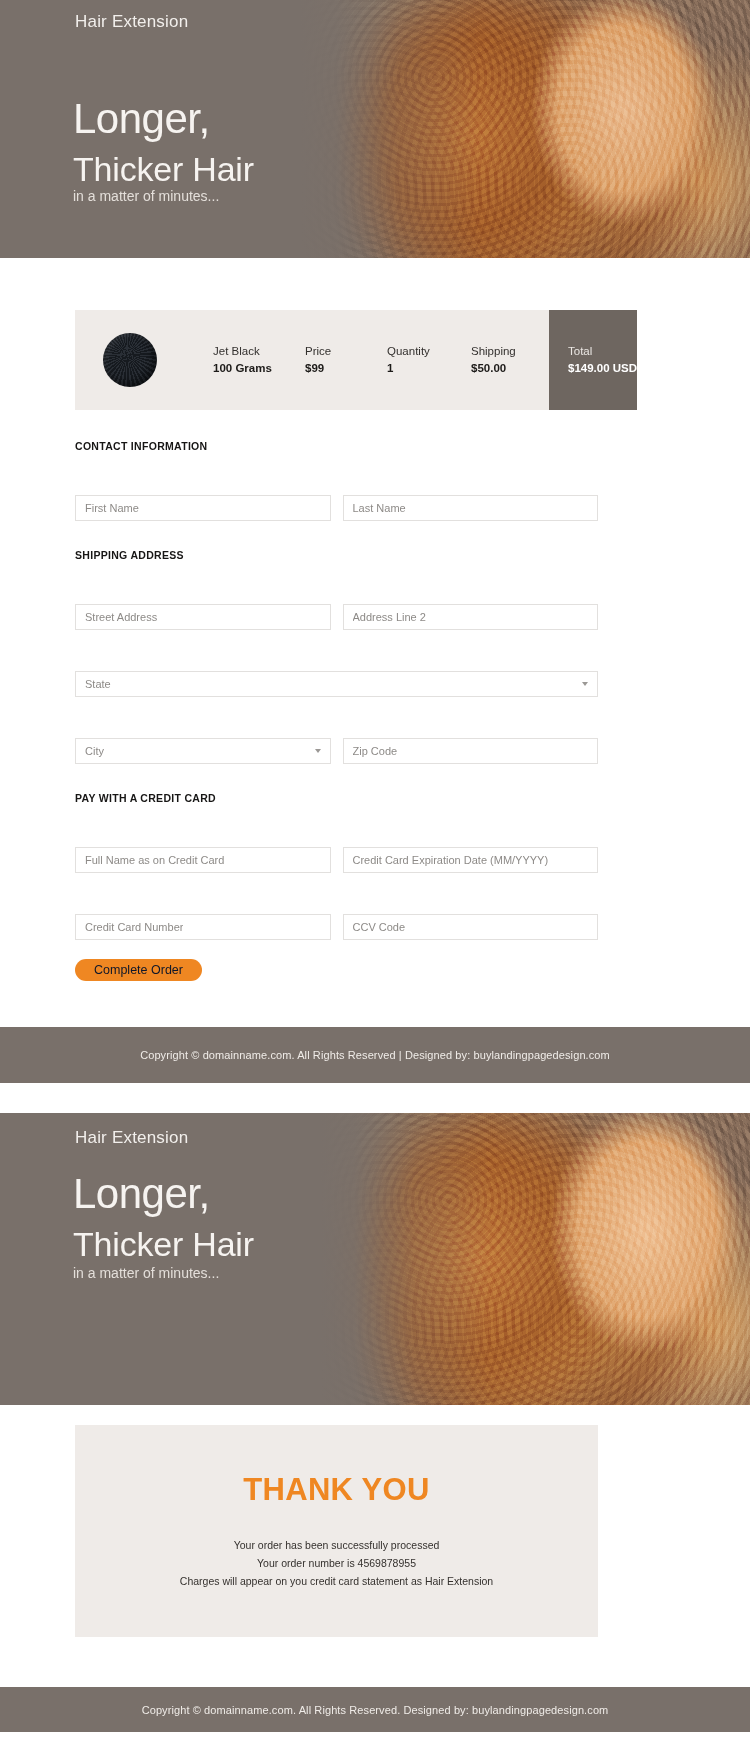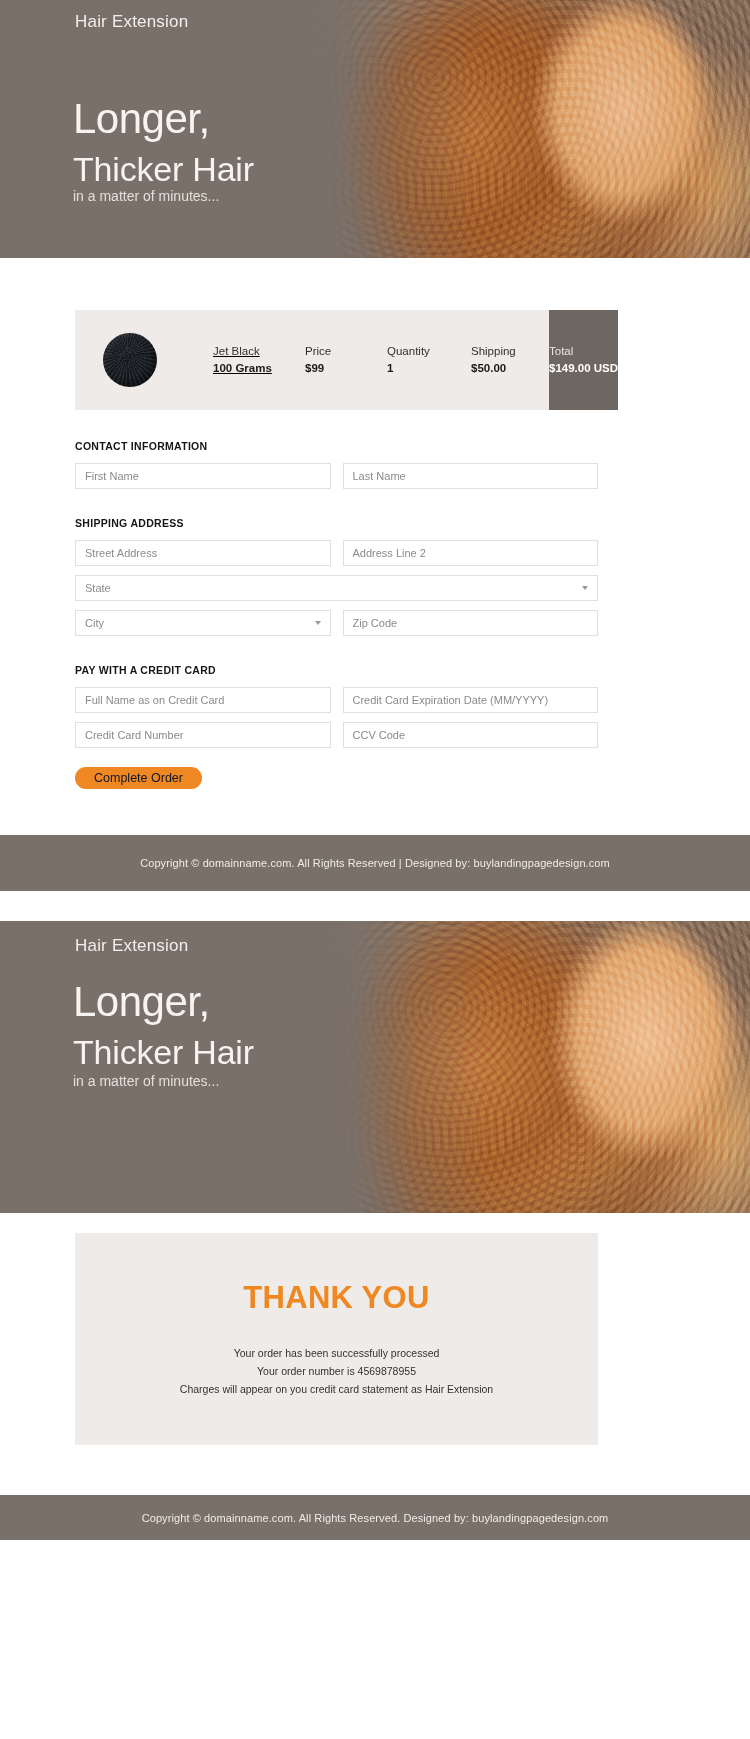--- a/index.html
+++ b/index.html
@@ -145,31 +145,32 @@
     line-height: 1.45;
     white-space: nowrap;
   }
   .sum-col .val {
     font-size: 11.5px;
     color: #1d1b19;
     font-weight: 700;
     line-height: 1.45;
     white-space: nowrap;
   }
-  .col-name   { margin-left: 56px; width: 92px; text-decoration: underline; }
+  .col-name   { margin-left: 56px; width: 92px; }
   .col-price  { width: 82px; }
   .col-qty    { width: 84px; }
   .col-ship   { width: 78px; }
 
   .summary-total {
     width: 103px;
     background: #6e6660;
     display: flex;
     flex-direction: column;
     justify-content: center;
+    padding-left: 19px;
   }
   .summary-total .lbl {
     font-size: 11.5px; color: #eae6e2; line-height: 1.45; white-space: nowrap;
   }
   .summary-total .val {
     font-size: 11.5px; color: #ffffff; font-weight: 700; line-height: 1.45; white-space: nowrap;
   }
 
   
   .form { margin: 0 0 0 75px; width: 523px; }
@@ -185,20 +186,21 @@
   .row { display: flex; gap: 12px; margin-bottom: 9px; }
   .fld {
     flex: 1;
     height: 26px;
     border: 1px solid #e2e0de;
     background: #fff;
     display: flex;
     align-items: center;
     padding: 0 9px;
     position: relative;
+    margin-top: 32px;
   }
   .fld span.ph {
     font-size: 11px;
     color: #8d8a87;
     font-weight: 400;
     white-space: nowrap;
     overflow: hidden;
   }
   .caret {
     position: absolute;

